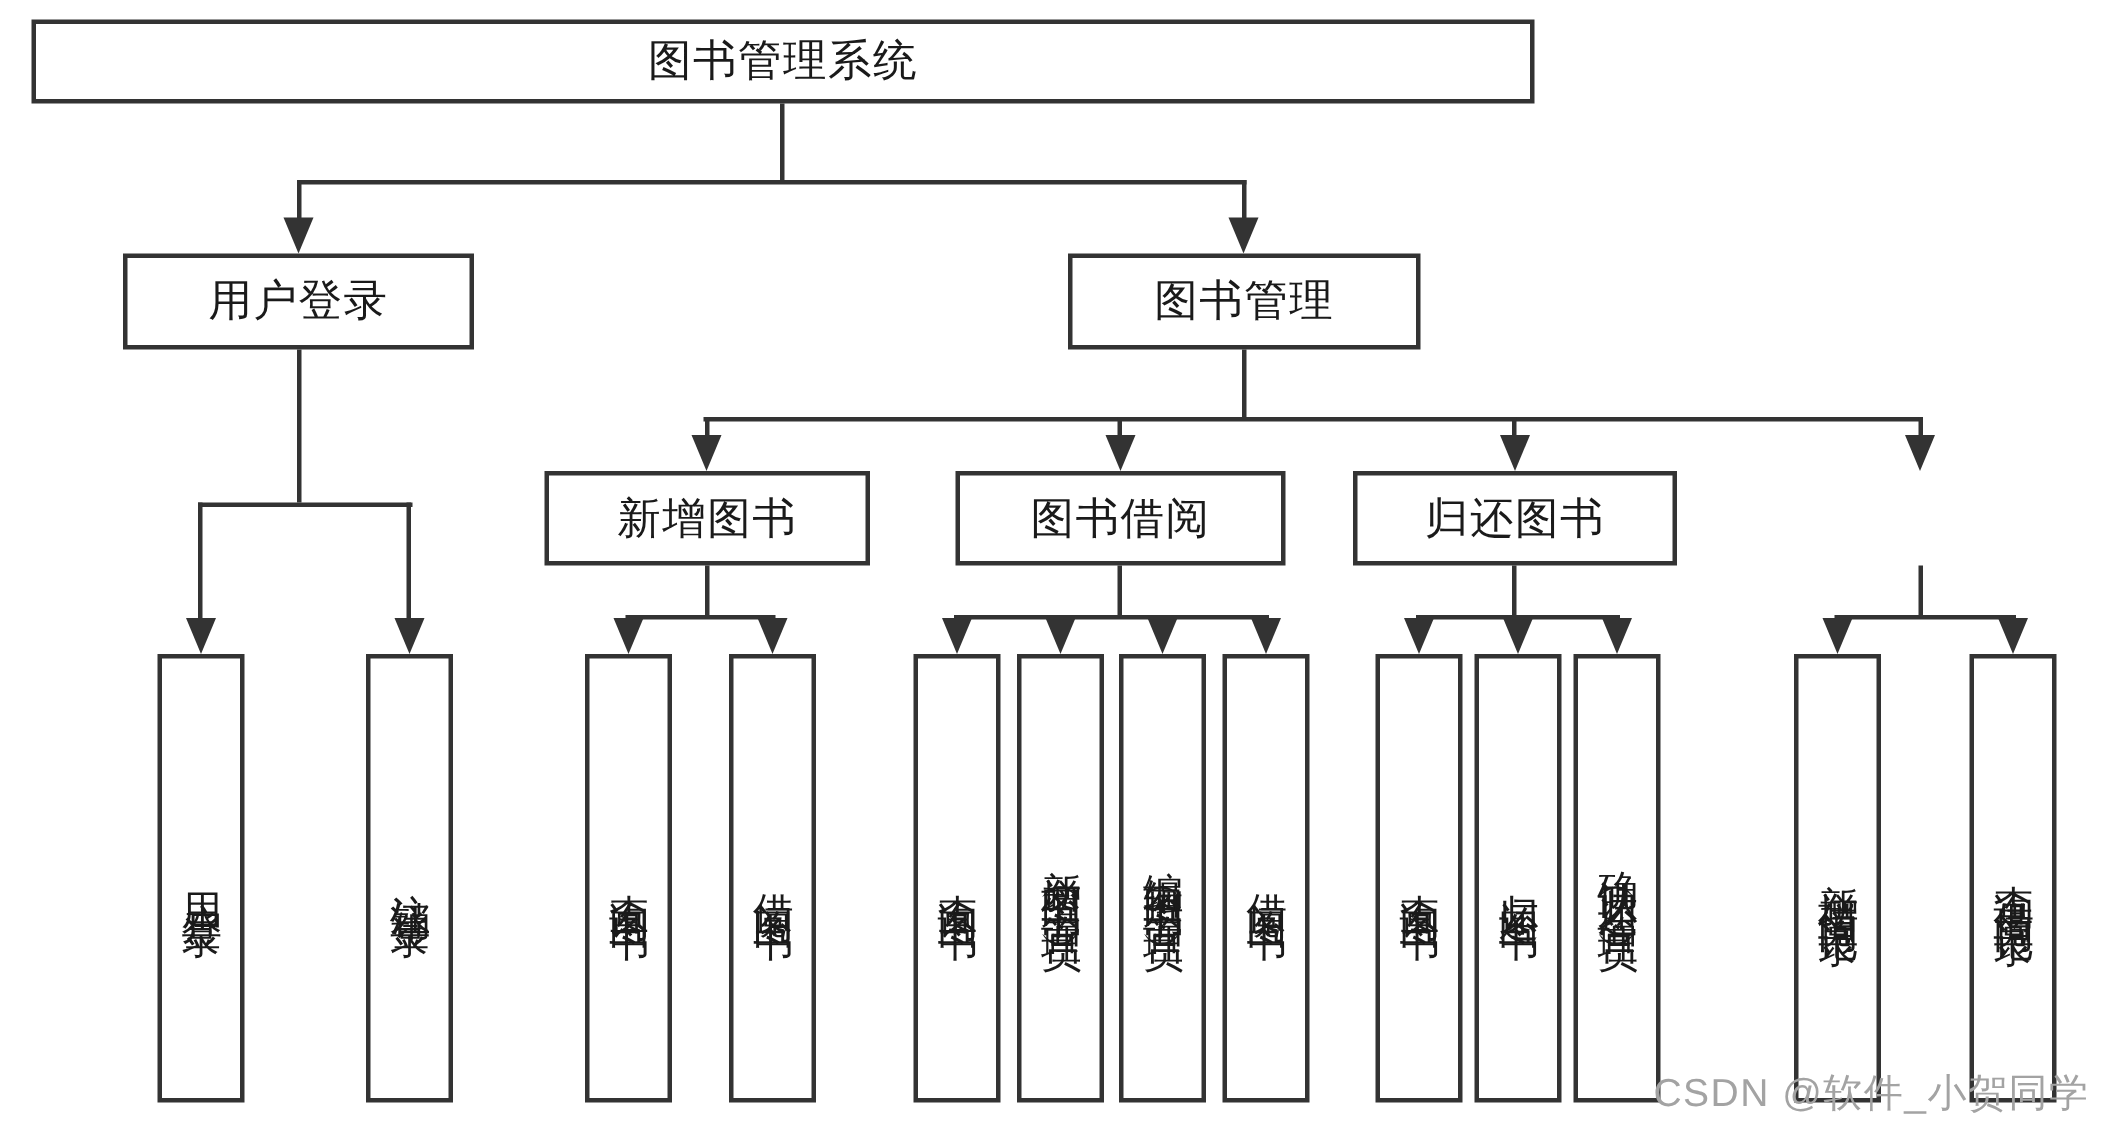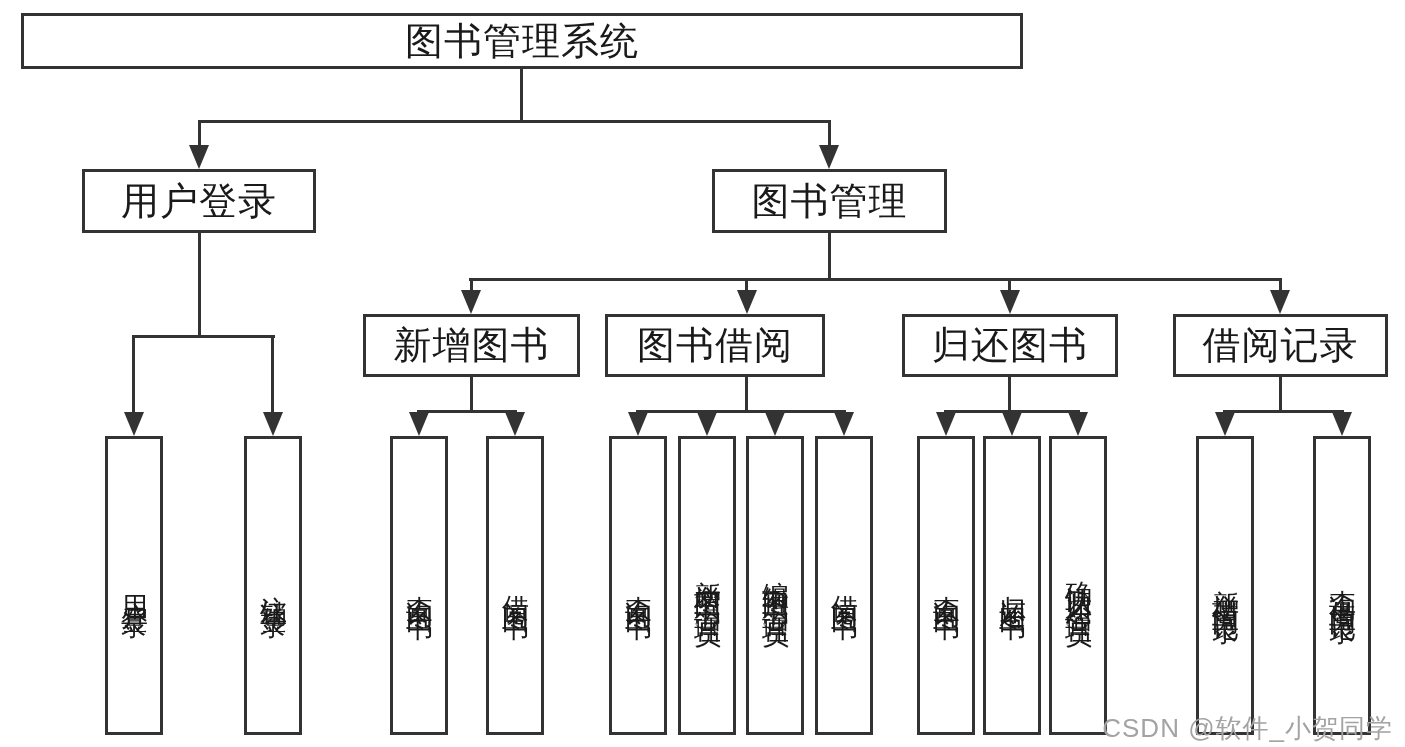--- a/index.html
+++ b/index.html
@@ -13,21 +13,21 @@
   .box{
     position:absolute;
     box-sizing:border-box;
     background:#ffffff;
     border:3px solid #333333;
     display:flex;
     align-items:center;
     justify-content:center;
     color:#1a1a1a;
   }
-  .hlabel{ font-size:38px; letter-spacing:1px; white-space:nowrap; }
+  .hlabel{ font-size:29px; letter-spacing:1px; white-space:nowrap; }
   .leaf{
     writing-mode:vertical-rl;
     text-orientation:mixed;
     font-size:27px;
     letter-spacing:6px;
     line-height:1;
   }
   .lv{ position:absolute; width:3px; background:#333333; }
   .lh{ position:absolute; height:3px; background:#333333; }
   .ar{
@@ -52,25 +52,24 @@
 <div id="canvas">
 
   <div class="box hlabel" style="left:21px;top:13px;width:1002px;height:56px">图书管理系统</div>
 
   <div class="box hlabel" style="left:82px;top:169px;width:234px;height:64px">用户登录</div>
 
   <div class="box hlabel" style="left:712px;top:169px;width:235px;height:64px">图书管理</div>
 
   <div class="box hlabel" style="left:363px;top:314px;width:217px;height:63px">新增图书</div>
 
-  <div class="box hlabel" style="left:605px;top:314px;width:220px;height:63px">图书借阅</div>
+  <div class="box hlabel" style="left:637px;top:314px;width:220px;height:63px">图书借阅</div>
 
   <div class="box hlabel" style="left:902px;top:314px;width:216px;height:63px">归还图书</div>
 
-  <div class="box hlabel" style="left:1173px;top:314px;width:215px;height:63px">借阅记录</div>
 
   <div class="box leaf" style="left:105px;top:436px;width:58px;height:299px">用户登录</div>
 
   <div class="box leaf" style="left:244px;top:436px;width:58px;height:299px">注销登录</div>
 
   <div class="box leaf" style="left:390px;top:436px;width:58px;height:299px">查询图书</div>
 
   <div class="box leaf" style="left:486px;top:436px;width:58px;height:299px">借阅图书</div>
 
   <div class="box leaf" style="left:609px;top:436px;width:58px;height:299px">查询图书</div>

